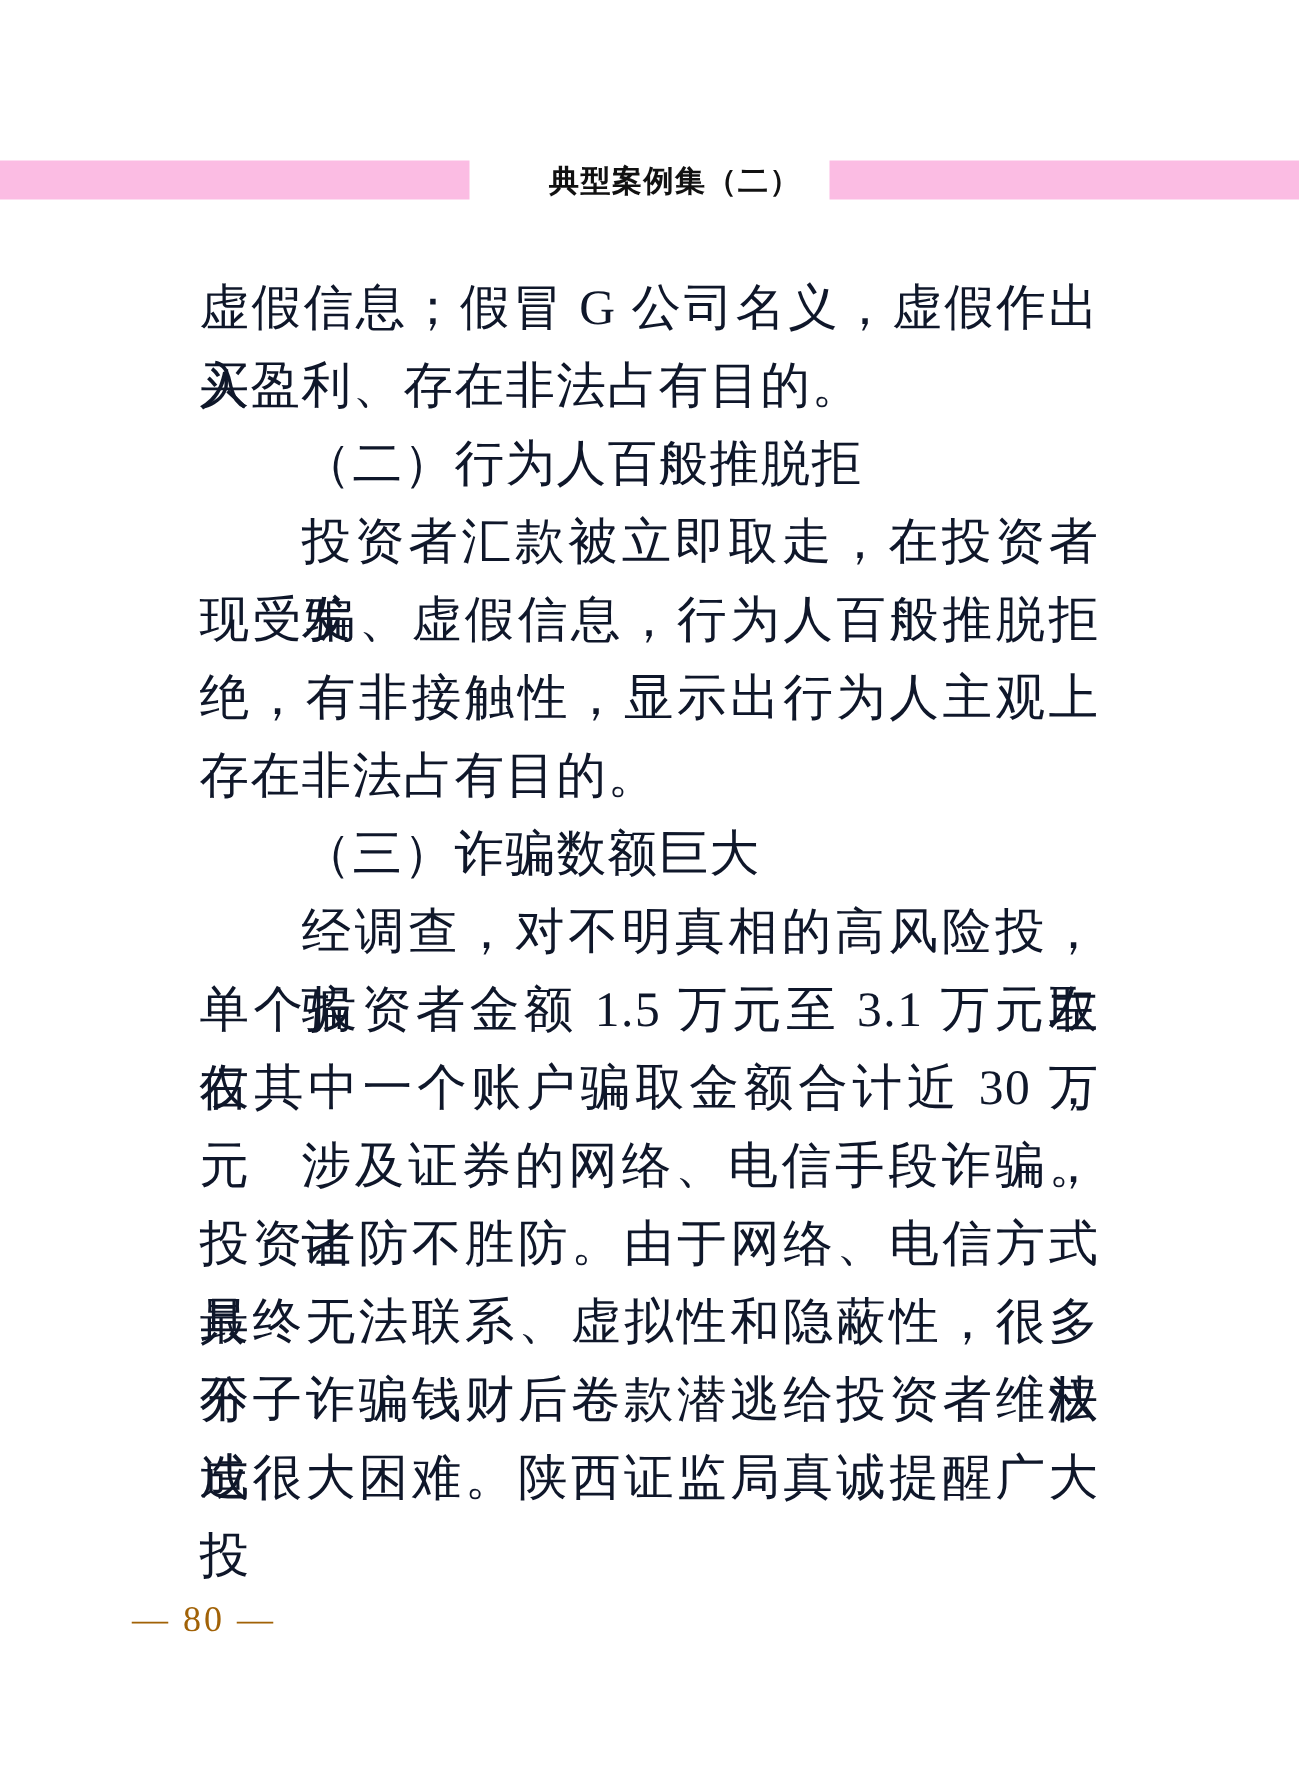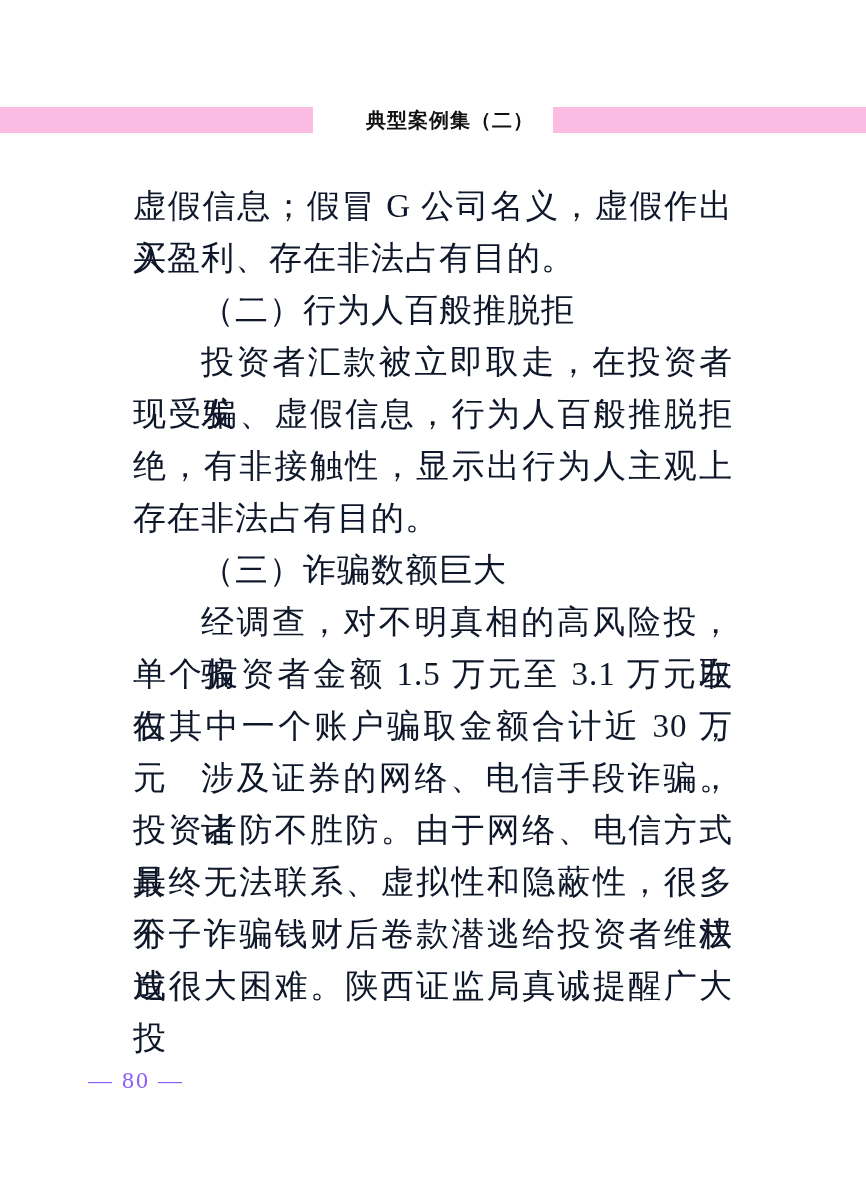--- a/index.html
+++ b/index.html
@@ -73,21 +73,21 @@
   }
   .line.indent.fill {
     width: 532px;
   }
   .page-number {
     position: absolute;
     left: 88px;
     top: 1062px;
     font-size: 24px;
     line-height: 36px;
-    color: #8b5cf6;
+    color: #a16207;
     letter-spacing: 2px;
     font-family: "Liberation Serif", serif;
   }
 </style>
 </head>
 <body>
 
 <div class="page">
 
   <div class="header">

